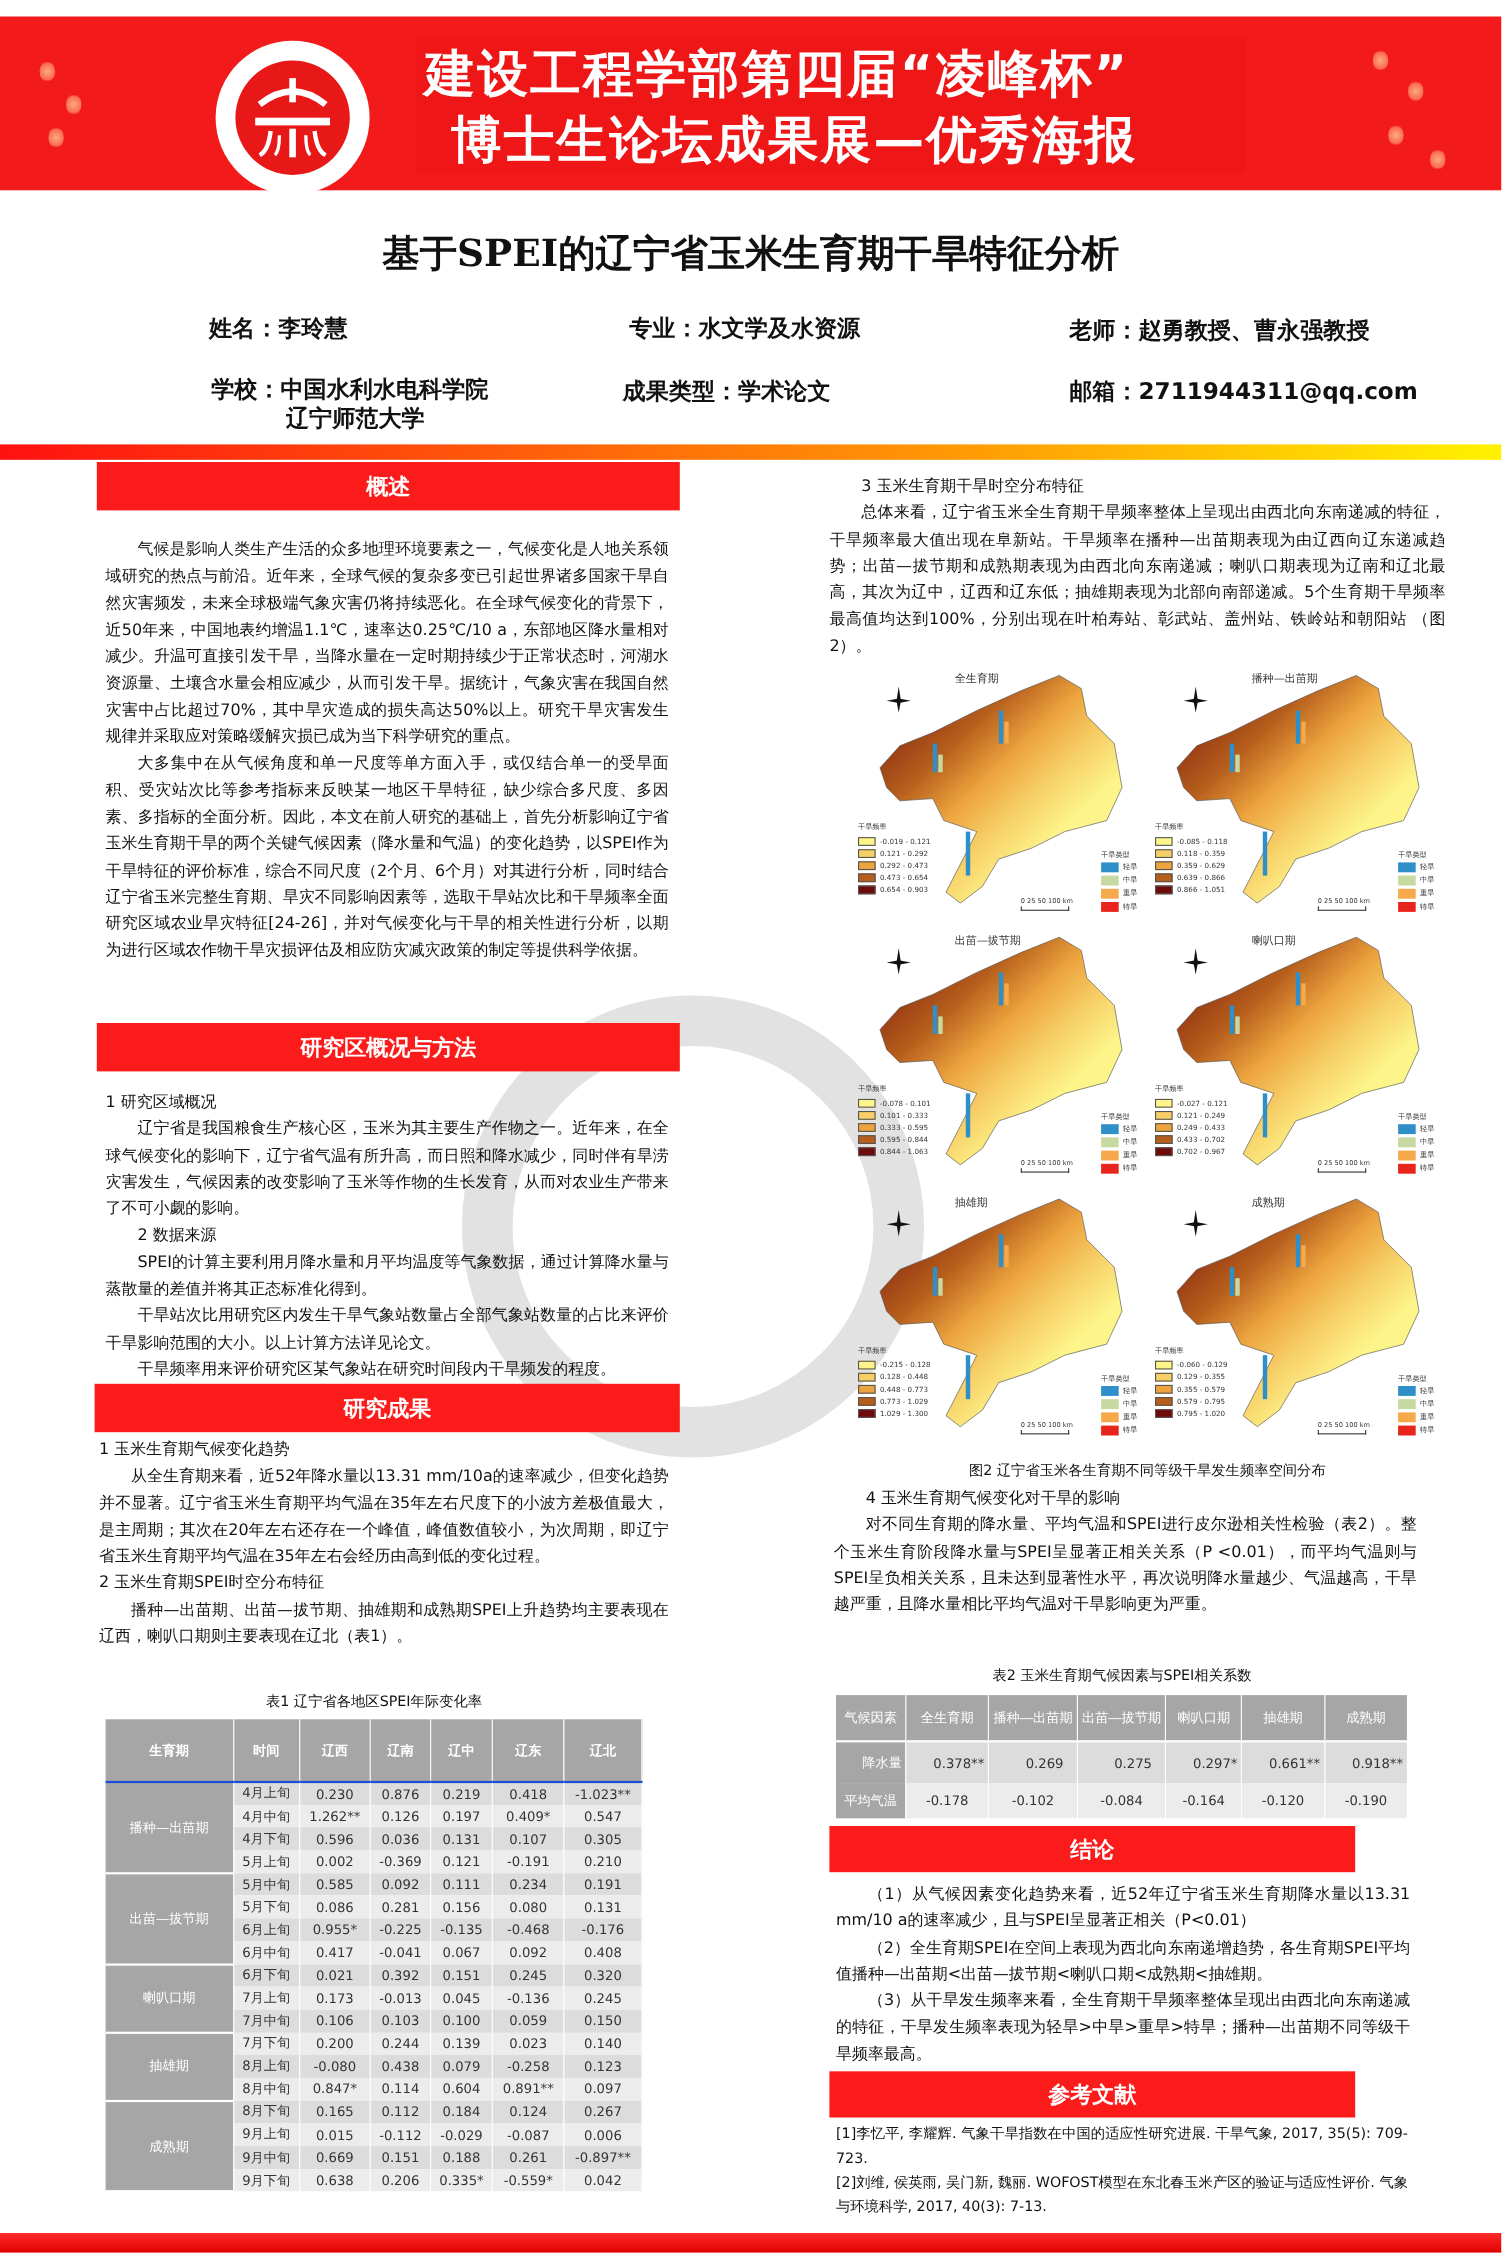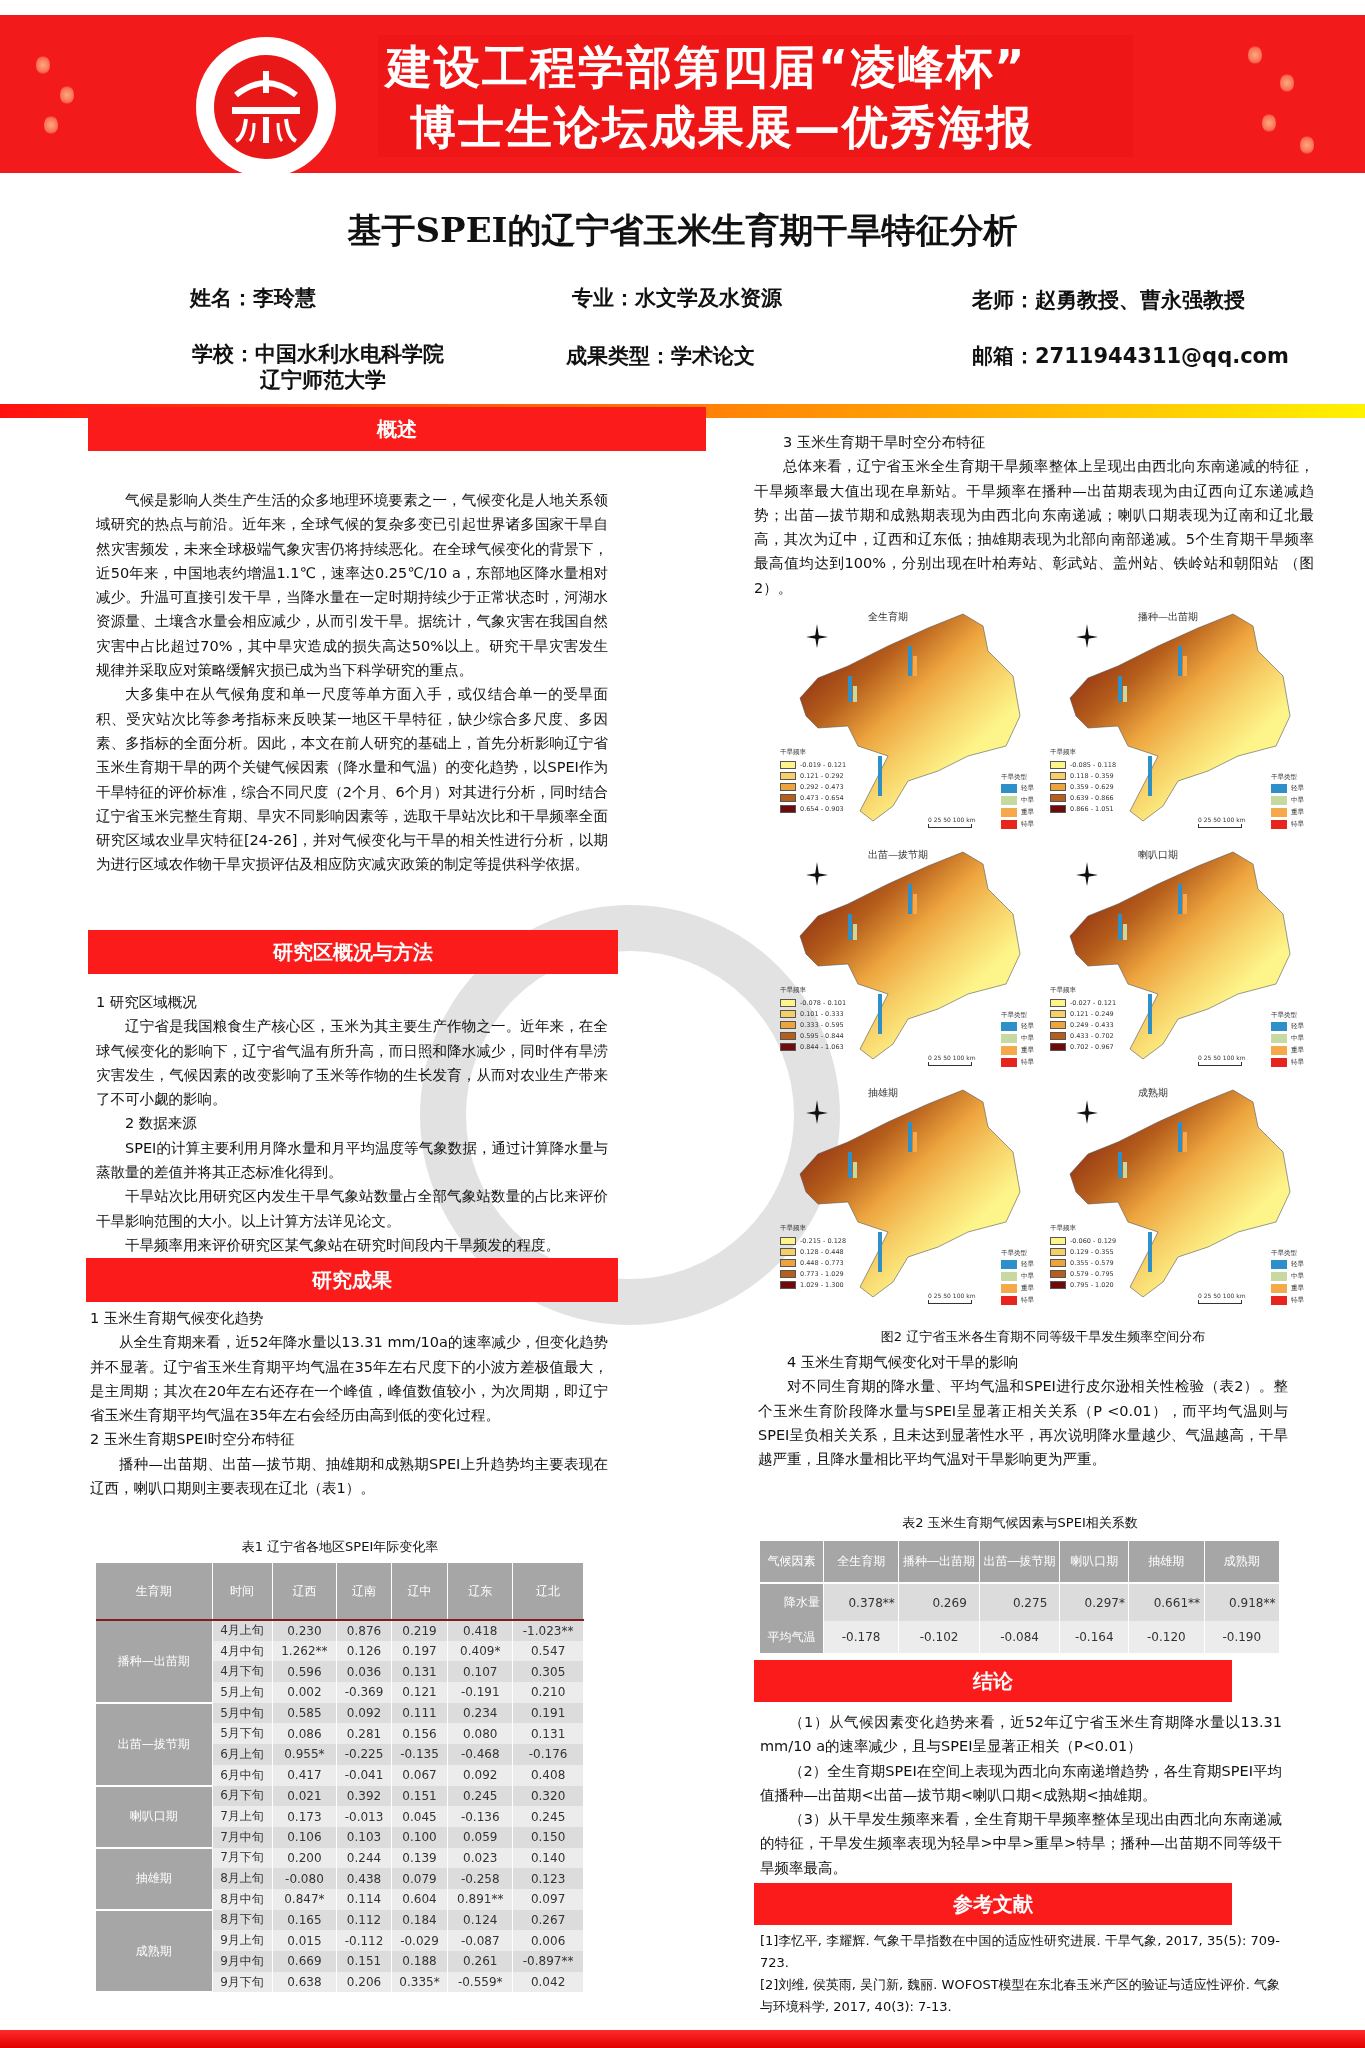--- a/index.html
+++ b/index.html
@@ -19,21 +19,21 @@
   .info { position: absolute; font-weight: bold; font-size: 21px; color: #111; white-space: nowrap; }
   .grad-bar { position: absolute; left: 0; top: 404px; width: 1365px; height: 14px; background: linear-gradient(to right, #ff1010, #ff5e0a 35%, #ff9c05 65%, #fff200); }
 
   .section-head { position: absolute; background: #fb1b1b; color: #fff; font-weight: bold; font-size: 20px; text-align: center; }
   .para { position: absolute; font-size: 14.5px; line-height: 24.3px; text-align: justify; color: #111; }
   .para p { text-indent: 2em; }
   .para .sub { text-indent: 0; }
   .para .sub2 { text-indent: 2em; }
 
   table.t1 { position: absolute; left: 96px; top: 1563px; width: 488px; border-collapse: collapse; font-size: 12px; color: #333; }
-  table.t1 th { background: #a6a6a6; color: #fff; font-weight: normal; height: 57px; border-right: 1px solid #fff; border-bottom: 2px solid #7f1d1d; font-family: "DejaVu Serif", serif; font-size: 12px; }
+  table.t1 th { background: #a6a6a6; color: #fff; font-weight: bold; height: 57px; border-right: 1px solid #fff; border-bottom: 2px solid #1d4ed8; font-family: "DejaVu Serif", serif; font-size: 12px; }
   table.t1 td { height: 20.7px; text-align: center; border-right: 1px solid #fff; }
   table.t1 td.stage { background: #a6a6a6; color: #fff; font-family: "DejaVu Serif", serif; border-bottom: 2px solid #fff; font-size: 12px; }
   table.t1 tr:nth-child(odd) td.v { background: #dcdcdc; }
   table.t1 tr:nth-child(even) td.v { background: #ececec; }
 
   table.t2 { position: absolute; left: 760px; top: 1541px; width: 520px; border-collapse: collapse; font-size: 12px; color: #333; }
   table.t2 th { background: #a6a6a6; color: #fff; font-weight: normal; height: 42px; border-right: 1px solid #fff; border-bottom: 2px solid #fff; font-family: Liberation Sans, sans-serif; font-size: 12px; }
   table.t2 td { text-align: center; border-right: 1px solid #fff; }
   table.t2 td.rh { background: #a6a6a6; color: #fff; font-family: "DejaVu Serif", serif; font-size: 12px; }
   table.t2 tr.r1 td { height: 38px; background: #dcdcdc; padding-left: 21px; }
@@ -92,21 +92,21 @@
 <div class="info" style="left:572px;top:284px">专业：水文学及水资源</div>
 <div class="info" style="left:972px;top:286px">老师：赵勇教授、曹永强教授</div>
 <div class="info" style="left:192px;top:340px">学校：中国水利水电科学院</div>
 <div class="info" style="left:260px;top:366px">辽宁师范大学</div>
 <div class="info" style="left:566px;top:342px">成果类型：学术论文</div>
 <div class="info" style="left:972px;top:342px">邮箱：2711944311@qq.com</div>
 <div class="grad-bar"></div>
 
 <div class="watermark"></div>
 
-<div class="section-head" style="left:88px;top:407px;width:618px;height:44px;line-height:44px">概述</div>
+<div class="section-head" style="left:88px;top:420px;width:530px;height:44px;line-height:44px">概述</div>
 <div class="para" style="left:96px;top:488px;width:512px">
   <p>气候是影响人类生产生活的众多地理环境要素之一，气候变化是人地关系领域研究的热点与前沿。近年来，全球气候的复杂多变已引起世界诸多国家干旱自然灾害频发，未来全球极端气象灾害仍将持续恶化。在全球气候变化的背景下，近50年来，中国地表约增温1.1℃，速率达0.25℃/10 a，东部地区降水量相对减少。升温可直接引发干旱，当降水量在一定时期持续少于正常状态时，河湖水资源量、土壤含水量会相应减少，从而引发干旱。据统计，气象灾害在我国自然灾害中占比超过70%，其中旱灾造成的损失高达50%以上。研究干旱灾害发生规律并采取应对策略缓解灾损已成为当下科学研究的重点。</p>
   <p>大多集中在从气候角度和单一尺度等单方面入手，或仅结合单一的受旱面积、受灾站次比等参考指标来反映某一地区干旱特征，缺少综合多尺度、多因素、多指标的全面分析。因此，本文在前人研究的基础上，首先分析影响辽宁省玉米生育期干旱的两个关键气候因素（降水量和气温）的变化趋势，以SPEI作为干旱特征的评价标准，综合不同尺度（2个月、6个月）对其进行分析，同时结合辽宁省玉米完整生育期、旱灾不同影响因素等，选取干旱站次比和干旱频率全面研究区域农业旱灾特征[24-26]，并对气候变化与干旱的相关性进行分析，以期为进行区域农作物干旱灾损评估及相应防灾减灾政策的制定等提供科学依据。</p>
 </div>
 
 <div class="section-head" style="left:88px;top:930px;width:530px;height:44px;line-height:44px">研究区概况与方法</div>
 <div class="para" style="left:96px;top:990px;width:512px">
   <div class="sub">1 研究区域概况</div>
   <p>辽宁省是我国粮食生产核心区，玉米为其主要生产作物之一。近年来，在全球气候变化的影响下，辽宁省气温有所升高，而日照和降水减少，同时伴有旱涝灾害发生，气候因素的改变影响了玉米等作物的生长发育，从而对农业生产带来了不可小觑的影响。</p>
   <div class="sub2">2 数据来源</div>

